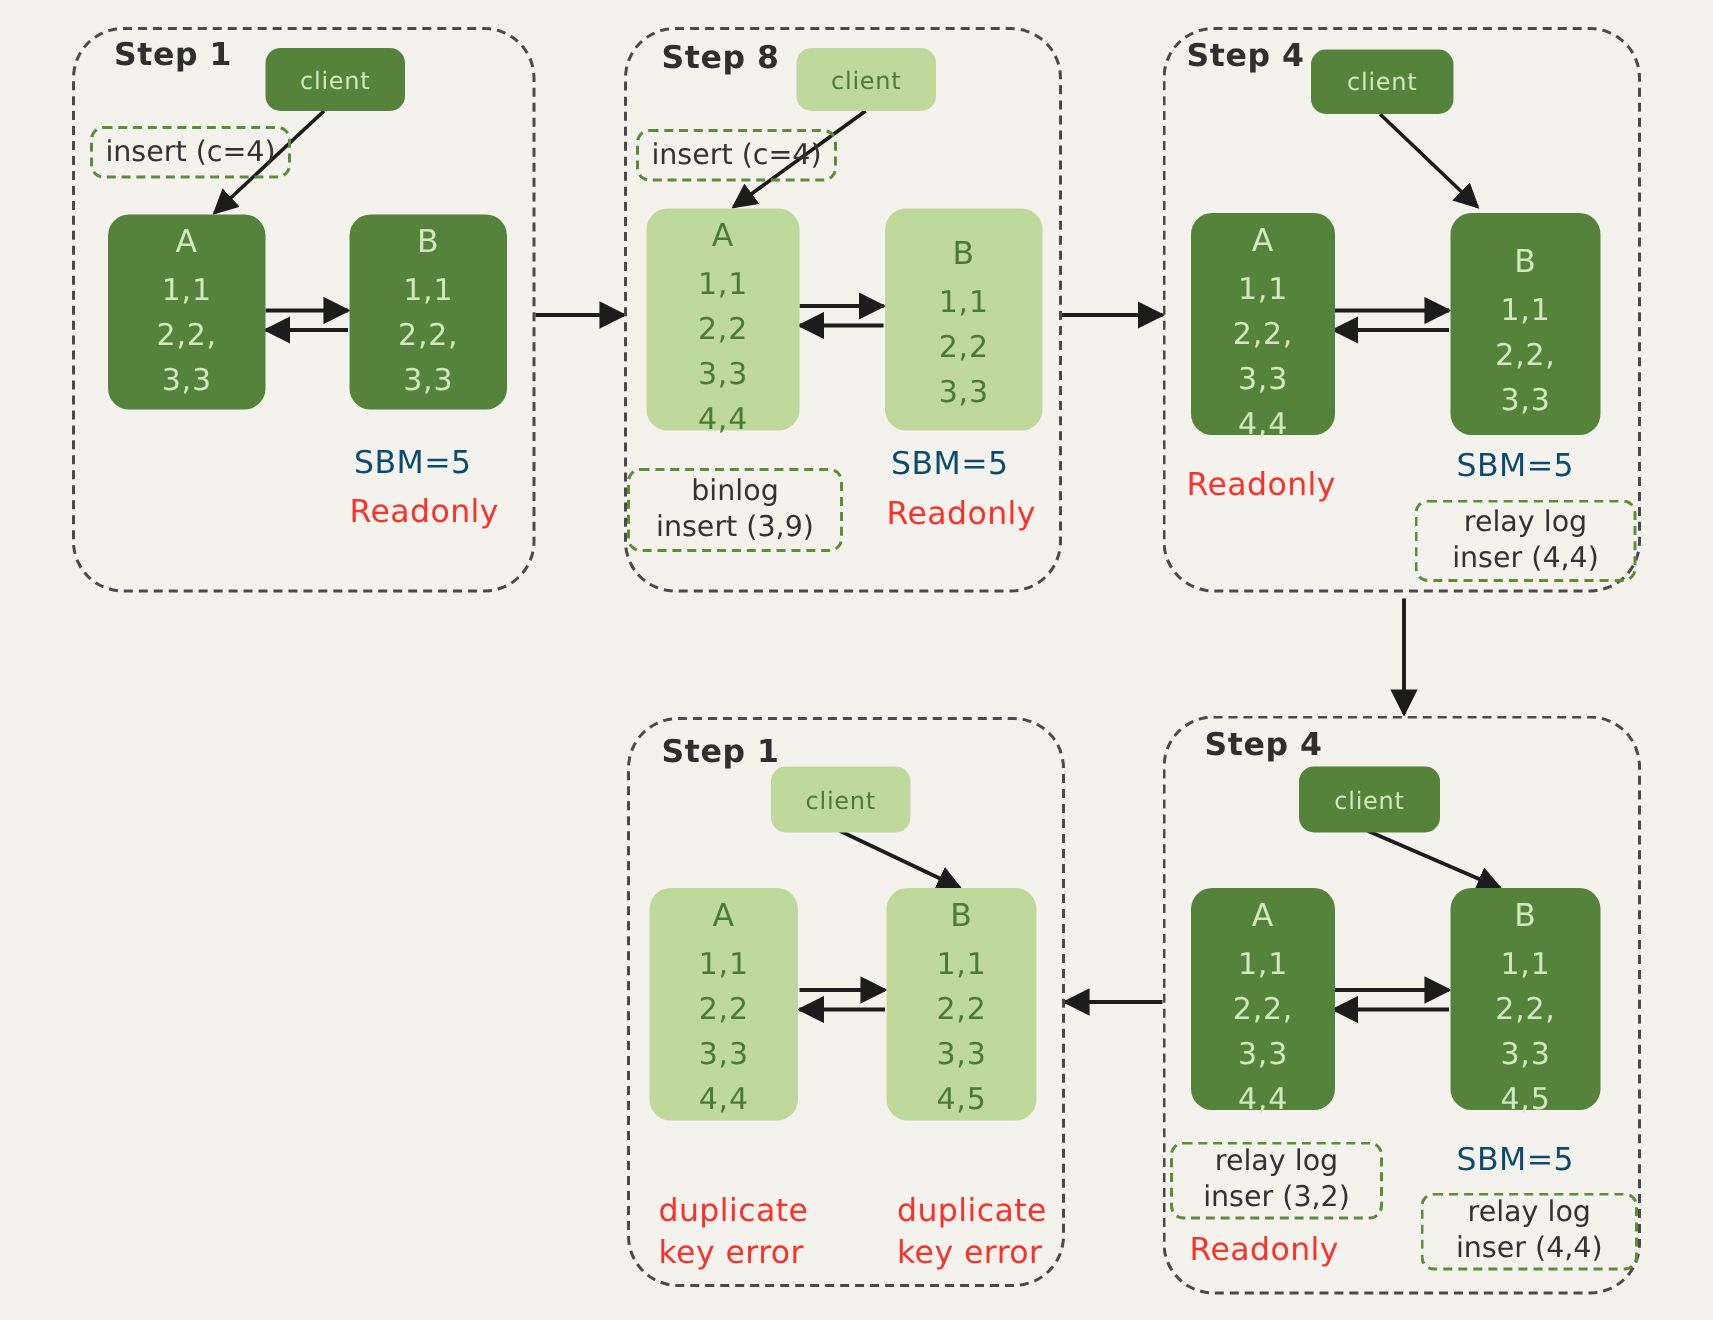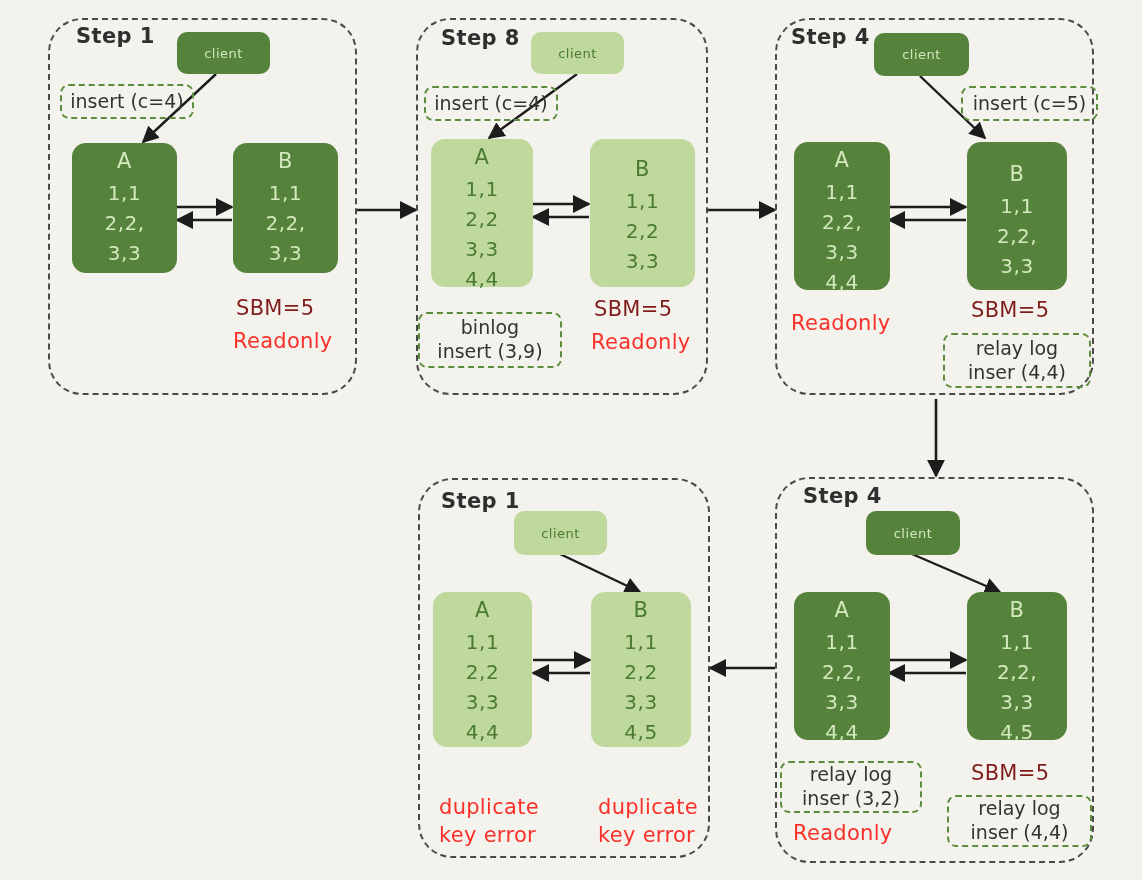--- a/index.html
+++ b/index.html
@@ -51,21 +51,21 @@
     letter-spacing:.5px;
     white-space:nowrap;
   }
   .row.head{font-size:21px;margin-top:2px;margin-bottom:6px;}
 
   
   .client{
     position:absolute;
     border-radius:10px;
     display:flex;align-items:center;justify-content:center;
-    font-size:13px;
+    font-size:16px;
     letter-spacing:.5px;
     box-sizing:border-box;
   }
   .client.dark{background:#55833c;color:#d3e8bd;}
   .client.light{background:#bfd99d;color:#4a7a33;}
 
   
   .note{
     position:absolute;
     border:2px dashed #5d8c3c;
@@ -82,21 +82,21 @@
     background:transparent;
     white-space:nowrap;
     text-align:center;
   }
   .note .l{display:block;}
 
   
   .label{
     position:absolute;
     font-size:21px;
-    color:#7f1d1d;
+    color:#0c4a6e;
     white-space:nowrap;
     letter-spacing:.3px;
   }
   .label.red{color:#f8312a;}
   .label.red.two{line-height:1.35;}
 
   svg.wires{position:absolute;left:0;top:0;width:1142px;height:880px;pointer-events:none;}
 </style>
 </head>
 <body>
@@ -196,23 +196,20 @@
   </div>
 
   <div class="label" style="left:594px;top:297px;">SBM=5</div>
   <div class="label red" style="left:591px;top:330px;">Readonly</div>
 
   <div class="panel" style="left:775px;top:18px;width:319px;height:377px;"></div>
   <div class="panel-title" style="left:791px;top:25px;">Step 4</div>
 
   <div class="client dark" style="left:874px;top:33px;width:95px;height:43px;">client</div>
 
-  <div class="note" style="left:961px;top:86px;width:137px;height:35px;">
-    <span class="l">insert (c=5)</span>
-  </div>
 
   <div class="node dark" style="left:794px;top:142px;width:96px;height:148px;">
     <div class="row head">A</div>
     <div class="row">1,1</div>
     <div class="row">2,2,</div>
     <div class="row">3,3</div>
     <div class="row">4,4</div>
   </div>
 
   <div class="node dark" style="left:967px;top:142px;width:100px;height:148px;padding-top:20px;">

